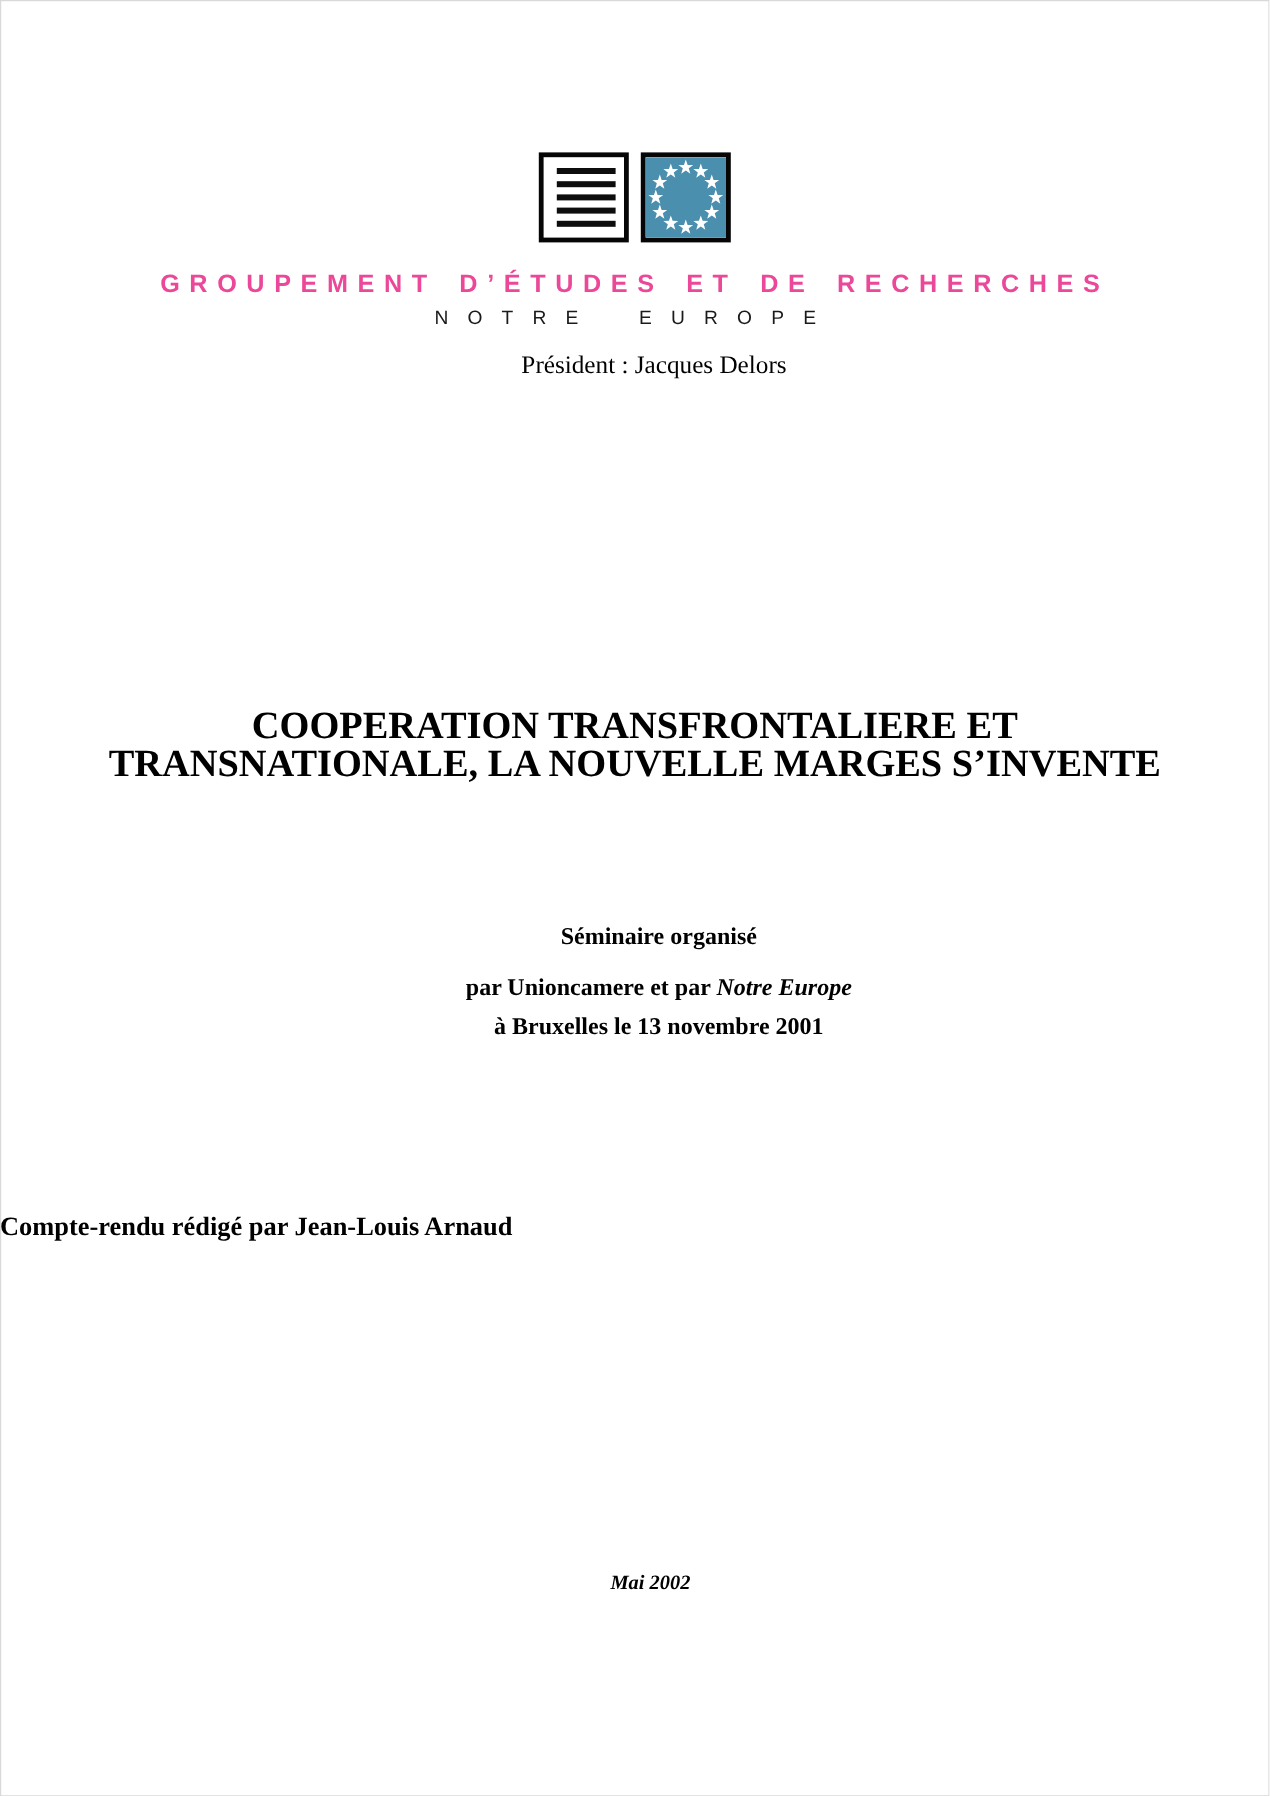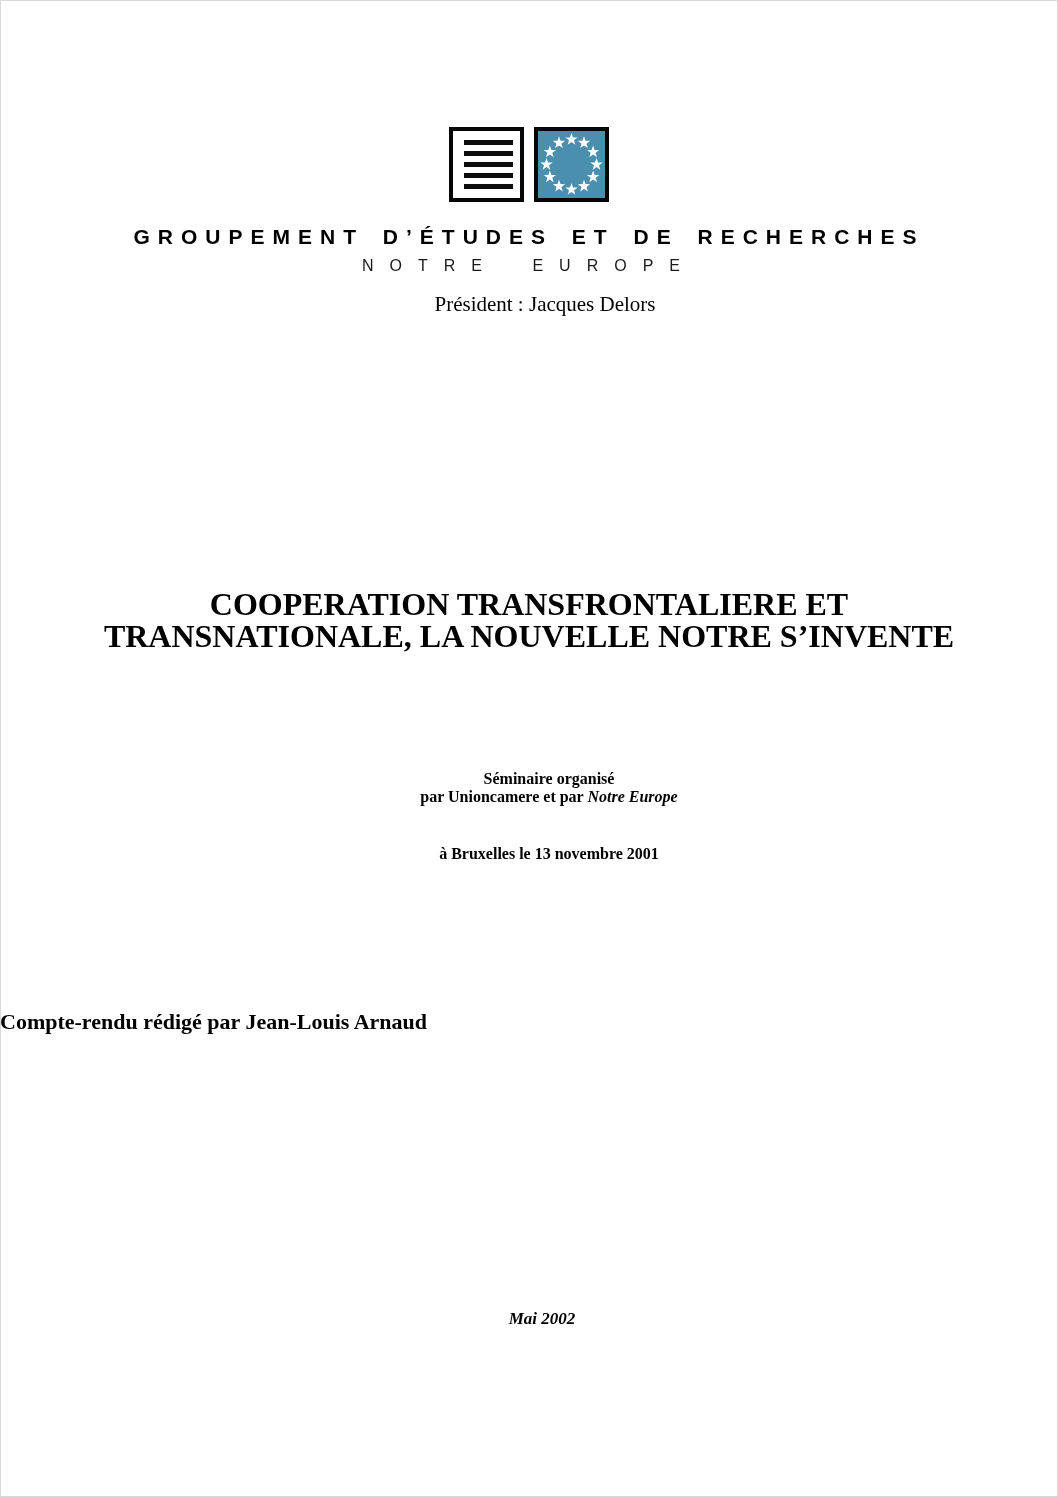--- a/index.html
+++ b/index.html
@@ -29,21 +29,21 @@
     padding-left:11px;
   }
   .doc-line { width:49px; height:5px; background:#0d0d0d; }
   .eu-square { padding:0; line-height:0; }
   .org-name {
     position:absolute; top:225px; left:0; width:100%;
     text-align:center;
     font-family:"Liberation Sans", sans-serif;
     font-weight:bold; font-size:21px;
     letter-spacing:8px; word-spacing:5px;
-    color:#000000;
+    color:#ec4899;
     white-space:nowrap;
   }
   .org-sub {
     position:absolute; top:257px; left:0; width:100%;
     text-align:center;
     font-family:"Liberation Sans", sans-serif;
     font-weight:400; font-size:16px;
     letter-spacing:16px; word-spacing:14px;
     color:#1a1a1a;
     white-space:nowrap;
@@ -53,24 +53,24 @@
     text-align:center; font-size:21px;
   }
   .doc-title {
     position:absolute; top:588px; left:0; width:100%;
     text-align:center;
     font-weight:bold; font-size:32px; line-height:32px;
   }
   .seminar-line {
     position:absolute; left:0; width:100%;
     text-align:center;
-    font-weight:bold; font-size:16px;padding-left:40px;
+    font-weight:bold; font-size:20px;padding-left:40px;
   }
   .sem-1 { top:770px; }
-  .sem-2 { top:788px; }
+  .sem-2 { top:812px; }
   .sem-3 { top:845px; }
   .em { font-style:italic; }
   .credit {
     position:absolute; top:1009px; left:0; width:100%;
     text-align:left;
     font-weight:bold; font-size:22px;
   }
   .date {
     position:absolute; top:1309px; left:0; width:100%;
     text-align:center;
@@ -111,21 +111,21 @@
       </svg>
     </div>
   </div>
 
   <div class="org-name">GROUPEMENT D’ÉTUDES ET DE RECHERCHES</div>
   <div class="org-sub">NOTRE EUROPE</div>
   <div class="president">Président : Jacques Delors</div>
 
   <div class="doc-title">
     <div>COOPERATION TRANSFRONTALIERE ET</div>
-    <div>TRANSNATIONALE, LA NOUVELLE NOTRE S’INVENTE</div>
+    <div>TRANSNATIONALE, LA NOUVELLE MARGES S’INVENTE</div>
   </div>
 
   <div class="seminar-line sem-1">Séminaire organisé</div>
   <div class="seminar-line sem-2"><span>par Unioncamere et par </span><span class="em">Notre Europe</span></div>
   <div class="seminar-line sem-3">à Bruxelles le 13 novembre 2001</div>
 
   <div class="credit">Compte-rendu rédigé par Jean-Louis Arnaud</div>
 
   <div class="date">Mai 2002</div>
 

